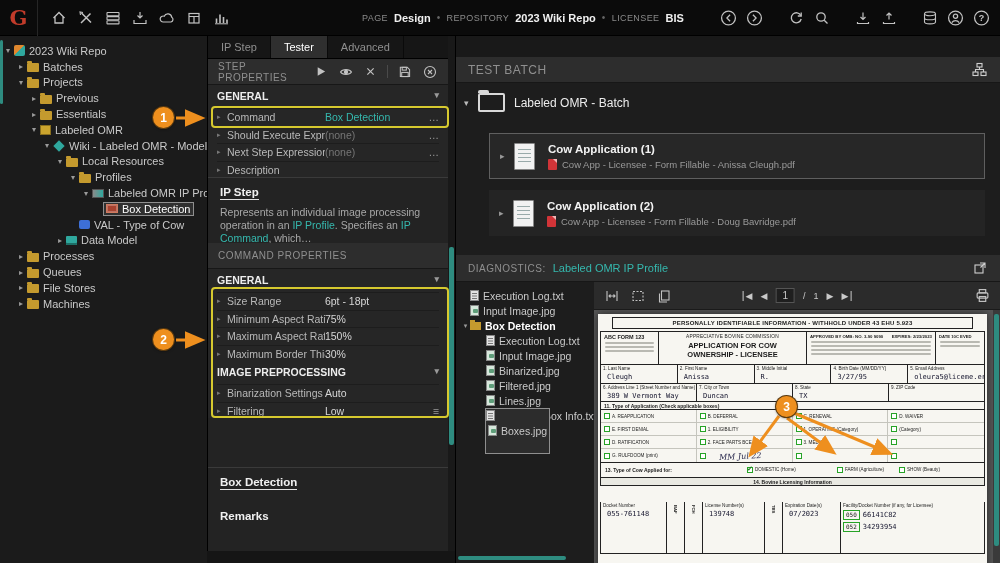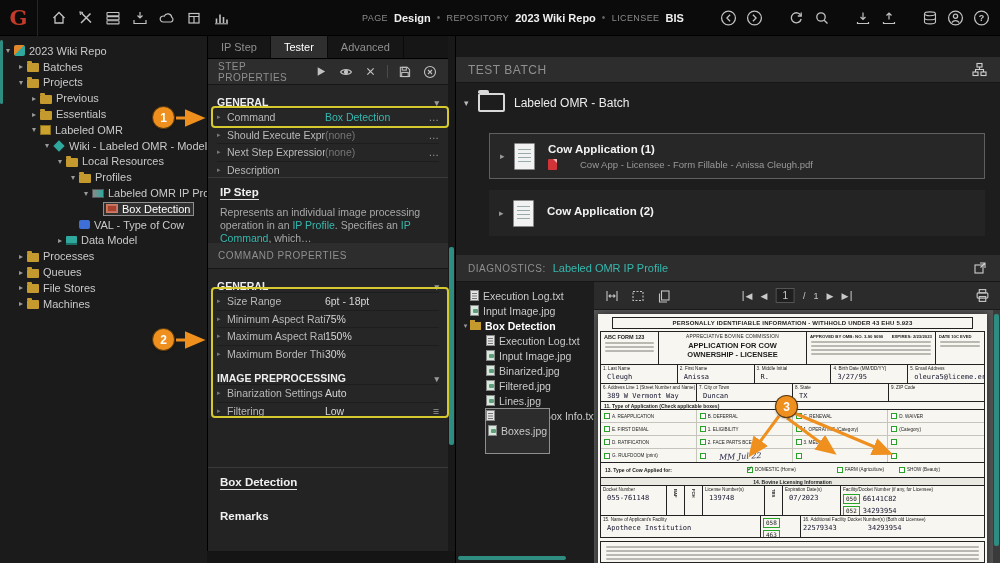--- a/index.html
+++ b/index.html
@@ -44,21 +44,21 @@
   .m-scroll{position:absolute;right:0;top:0;bottom:0;width:7px;background:#191919}
   .m-thumb{position:absolute;right:1px;top:211px;width:5px;height:198px;background:#2e8c80;border-radius:2px}
   .tabs{height:23px;display:flex;background:#161616;border-bottom:1px solid #000}
   .tab{padding:0 13px;display:flex;align-items:center;font-size:11px;color:#8f8f8f;border-right:1px solid #0a0a0a;cursor:pointer}
   .tab.active{background:#2f2f2f;color:#fff}
   .secbar{height:26px;background:#2d2d2d;display:flex;align-items:center;padding:0 10px;color:#8f8f8f;font-size:10px;letter-spacing:.5px;border-bottom:1px solid #171717}
   .sb-tools{margin-left:auto;display:flex;gap:8px;align-items:center;color:#d6d6d6}
   .sb-sep{width:1px;height:13px;background:#4a4a4a}
   .pgrid{padding:5px 9px 0 9px;background:#262626;overflow:hidden}
   .g1{height:92px}.g2{height:149px}
-  .pg-head{height:18px;display:flex;align-items:flex-end;font-weight:bold;color:#ededed;font-size:10.5px}
+  .pg-head{height:18px;display:flex;align-items:flex-start;font-weight:bold;color:#ededed;font-size:10.5px}
   .carat{margin-left:auto;color:#9a9a9a;font-size:9px}
   .prow{height:17.5px;display:flex;align-items:center;font-size:10.5px;color:#b9b9b9;border-top:1px solid #1d1d1d;cursor:pointer}
   .prow .chev{width:10px;color:#777;font-size:7px}
   .prow .chev::before{content:"▸"}
   .prow .plabel{flex:1;white-space:nowrap;overflow:hidden}
   .prow .pvalue{width:46%;color:#d6d6d6;white-space:nowrap;overflow:hidden}
   .prow.accent .pvalue{color:#35b8ae}
   .prow.muted .pvalue{color:#767676}
   .prow .trail{width:12px;text-align:right;color:#9a9a9a}
   .docsec{padding:8px 12px;border-top:1px solid #3a3a3a;background:#232323}
@@ -86,21 +86,21 @@
   .tb-folder .arr{width:12px;font-size:9px;color:#bbb}
   .bigfolder{width:27px;height:19px;border:2px solid #d8d8d8;border-radius:2px;position:relative;margin:0 9px 0 2px}
   .bigfolder::before{content:"";position:absolute;top:-5px;left:-2px;width:11px;height:3px;background:#d8d8d8;border-radius:2px 2px 0 0}
   .tb-card{position:absolute;left:33px;right:15px;height:46px;background:#242424;display:flex;align-items:center;padding:0 10px;cursor:pointer}
   .tb-card.selected{border:1px solid #5f5f5f;background:#272727}
   .c1{top:50px}.c2{top:107px}
   .tb-card .arr{width:14px;font-size:9px;color:#9a9a9a}
   .docicon{width:21px;height:27px;background:#f2f2f2;border:1px solid #888;border-radius:1px;position:relative;margin-right:13px;flex:none}
   .docicon::after{content:"";position:absolute;left:3px;top:5px;right:3px;height:1.5px;background:#9aa;box-shadow:0 4px 0 #9aa,0 8px 0 #9aa,0 12px 0 #9aa}
   .tb-title{color:#f2f2f2;font-weight:bold;font-size:11.5px;margin-bottom:4px}
-  .tb-sub{display:flex;align-items:center;gap:23px;color:#9a9a9a;font-size:9.5px}
+  .tb-sub{display:flex;align-items:center;gap:5px;color:#9a9a9a;font-size:9.5px}
   .pdficon{width:9px;height:11px;background:#d13438;border-radius:1px;position:relative;flex:none}
   .pdficon::before{content:"";position:absolute;right:0;top:0;border:2px solid #f0b6b6;border-left-color:transparent;border-bottom-color:transparent}
 
   
   .dg-panel{position:absolute;left:0;right:0;top:219px;bottom:0}
   .dg-hd{height:27px;background:#2d2d2d;display:flex;align-items:center;gap:7px;padding:0 12px;font-size:10px;letter-spacing:.5px;color:#8f8f8f;border-bottom:1px solid #171717}
   .dg-hd .prof{color:#35b8ae;font-size:11px;letter-spacing:0;cursor:pointer}
   .dg-hd .hd-ic{margin-left:auto;color:#cfcfcf}
   .dg-body{position:absolute;top:27px;left:0;right:0;bottom:0}
   .dg-tree{position:absolute;left:0;top:0;width:138px;bottom:0;background:#1d1d1d;padding-top:6px;overflow:hidden}
@@ -159,21 +159,21 @@
   .s11 div.cell:nth-of-type(n+13){border-bottom:none}
   .cbx{display:inline-block;width:6px;height:6px;border:1px solid #27a327;background:#fff;position:relative;flex:none}
   .checked .cbx::after{content:"✓";position:absolute;left:-1px;top:-3px;font-size:7px;color:#1c7a1c;font-weight:bold}
   .cbl{font-size:4.6px;color:#222;margin-left:2px;white-space:nowrap}
   .hand{position:absolute;left:118px;bottom:1px;font-family:"DejaVu Serif",serif;font-style:italic;font-size:8px;color:#2c2c50;transform:rotate(-3deg)}
   .s13{position:relative;height:15px;border:1px solid #222;border-top:none;margin:0 2px}
   .s13 .st{position:absolute;left:4px;top:4px;font-size:5px;font-weight:bold}
   .s13g{position:absolute;top:3.5px;display:flex;align-items:center}
   .p1{left:146px}.p2{left:236px}.p3{left:298px}
   .s14{height:8px;border:1px solid #222;border-top:none;margin:0 2px;text-align:center;font-size:5px;font-weight:bold;line-height:8px;background:#e9e9e2}
-  .lic{display:flex;height:30px;border:1px solid #222;border-top:none;margin:0 2px}
+  .lic{display:flex;height:52px;border:1px solid #222;border-top:none;margin:16px 2px}
   .lc{border-right:1px solid #222;padding:1px 2px;position:relative;overflow:hidden}
   .lc:last-child{border-right:none}
   .vtiny{font-size:4.2px;font-weight:bold;writing-mode:vertical-rl;text-align:center;margin:2px auto}
   .fr{display:flex;align-items:center;gap:3px;margin-top:2px}
   .code{border:1px solid #27a327;font-family:"DejaVu Sans Mono",monospace;font-size:6px;padding:0 2px;line-height:8px}
   .frv{font-family:"DejaVu Sans Mono",monospace;font-size:7px;color:#15152e}
   .fbot{display:flex;height:22px;border:1px solid #222;border-top:none;margin:0 2px}
   .f-fill{margin:3px 2px 0 2px;border:1px solid #222;height:22px;padding:2px 4px}
 </style>
 </head>
@@ -613,20 +613,24 @@
                   <span class="pdficon"></span>
                   <span>Cow App - Licensee - Form Fillable - Anissa Cleugh.pdf</span>
                 </span>
               </span>
             </div>
             <div class="tb-card c2">
               <span class="arr r"></span>
               <span class="docicon"></span>
               <span class="tb-texts">
                 <span class="tb-title" style="display:block">Cow Application (2)</span>
+                <span class="tb-sub">
+                  <span class="pdficon"></span>
+                  <span>Cow App - Licensee - Form Fillable - Doug Bavridge.pdf</span>
+                </span>
               </span>
             </div>
           </div>
       </div>
     </div>
 
     <div class="dg-panel">
       <div class="dg-hd">
         <span>DIAGNOSTICS:</span>
         <span class="prof">Labeled OMR IP Profile</span>

